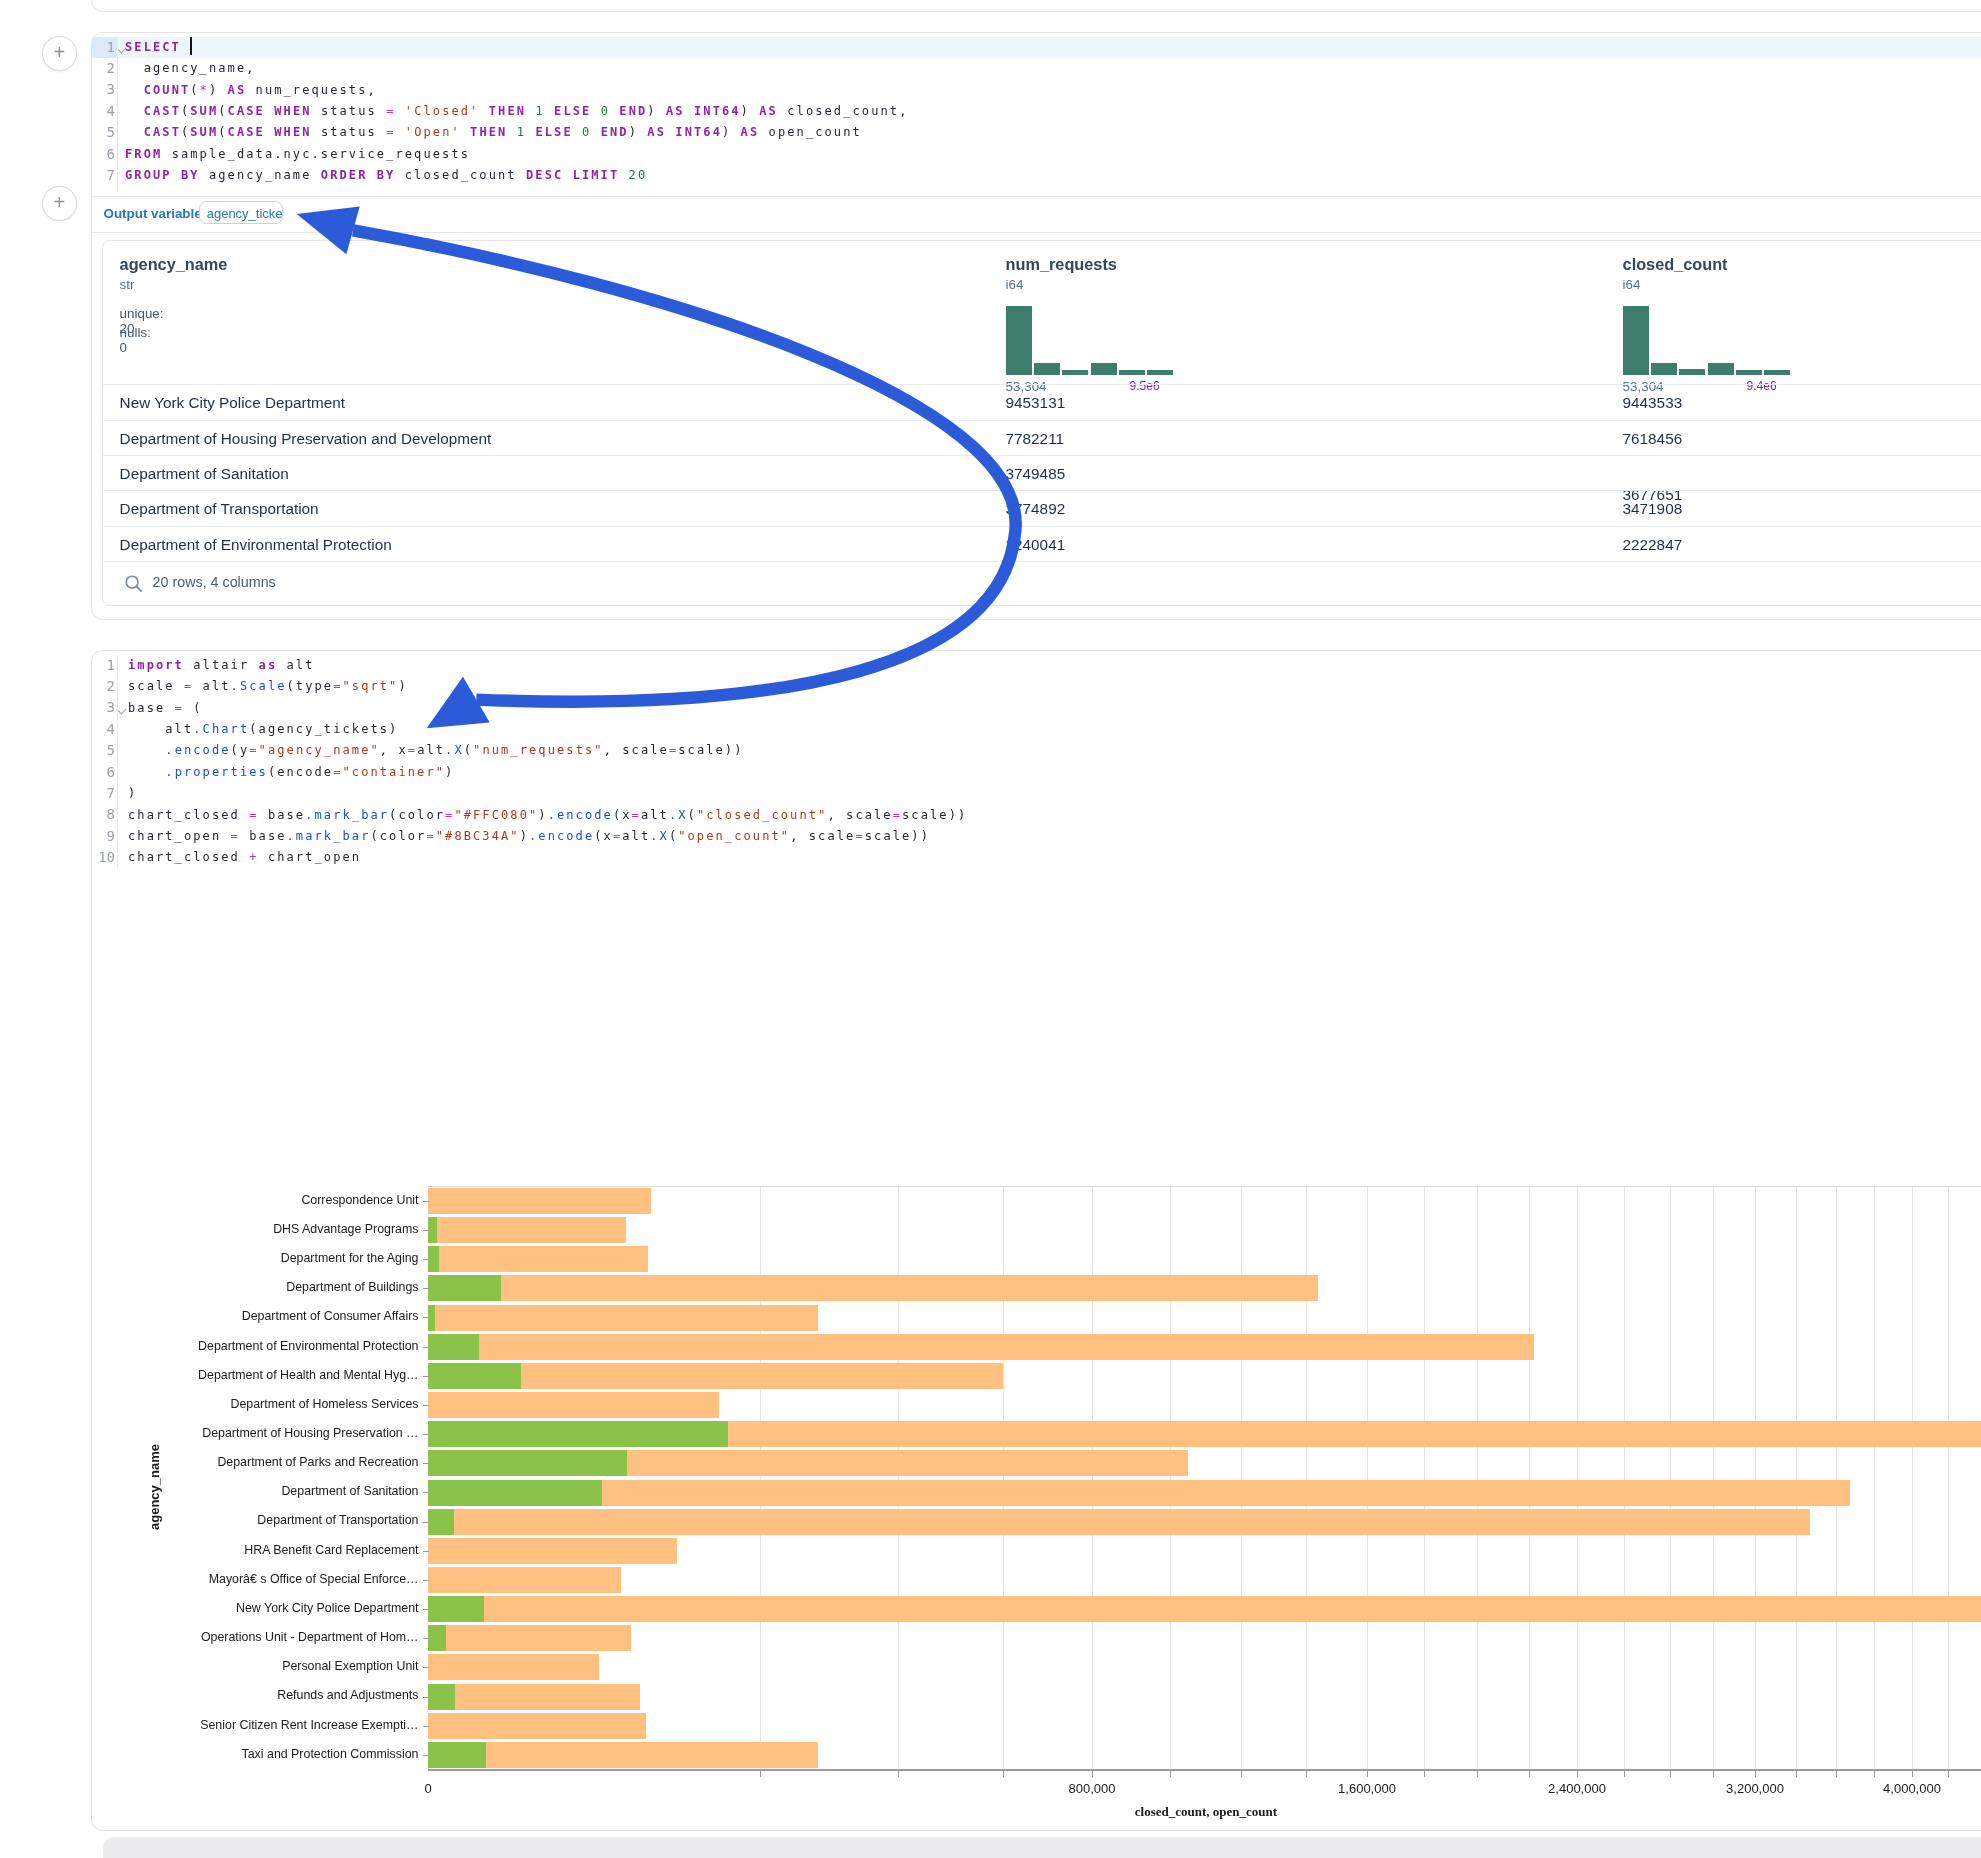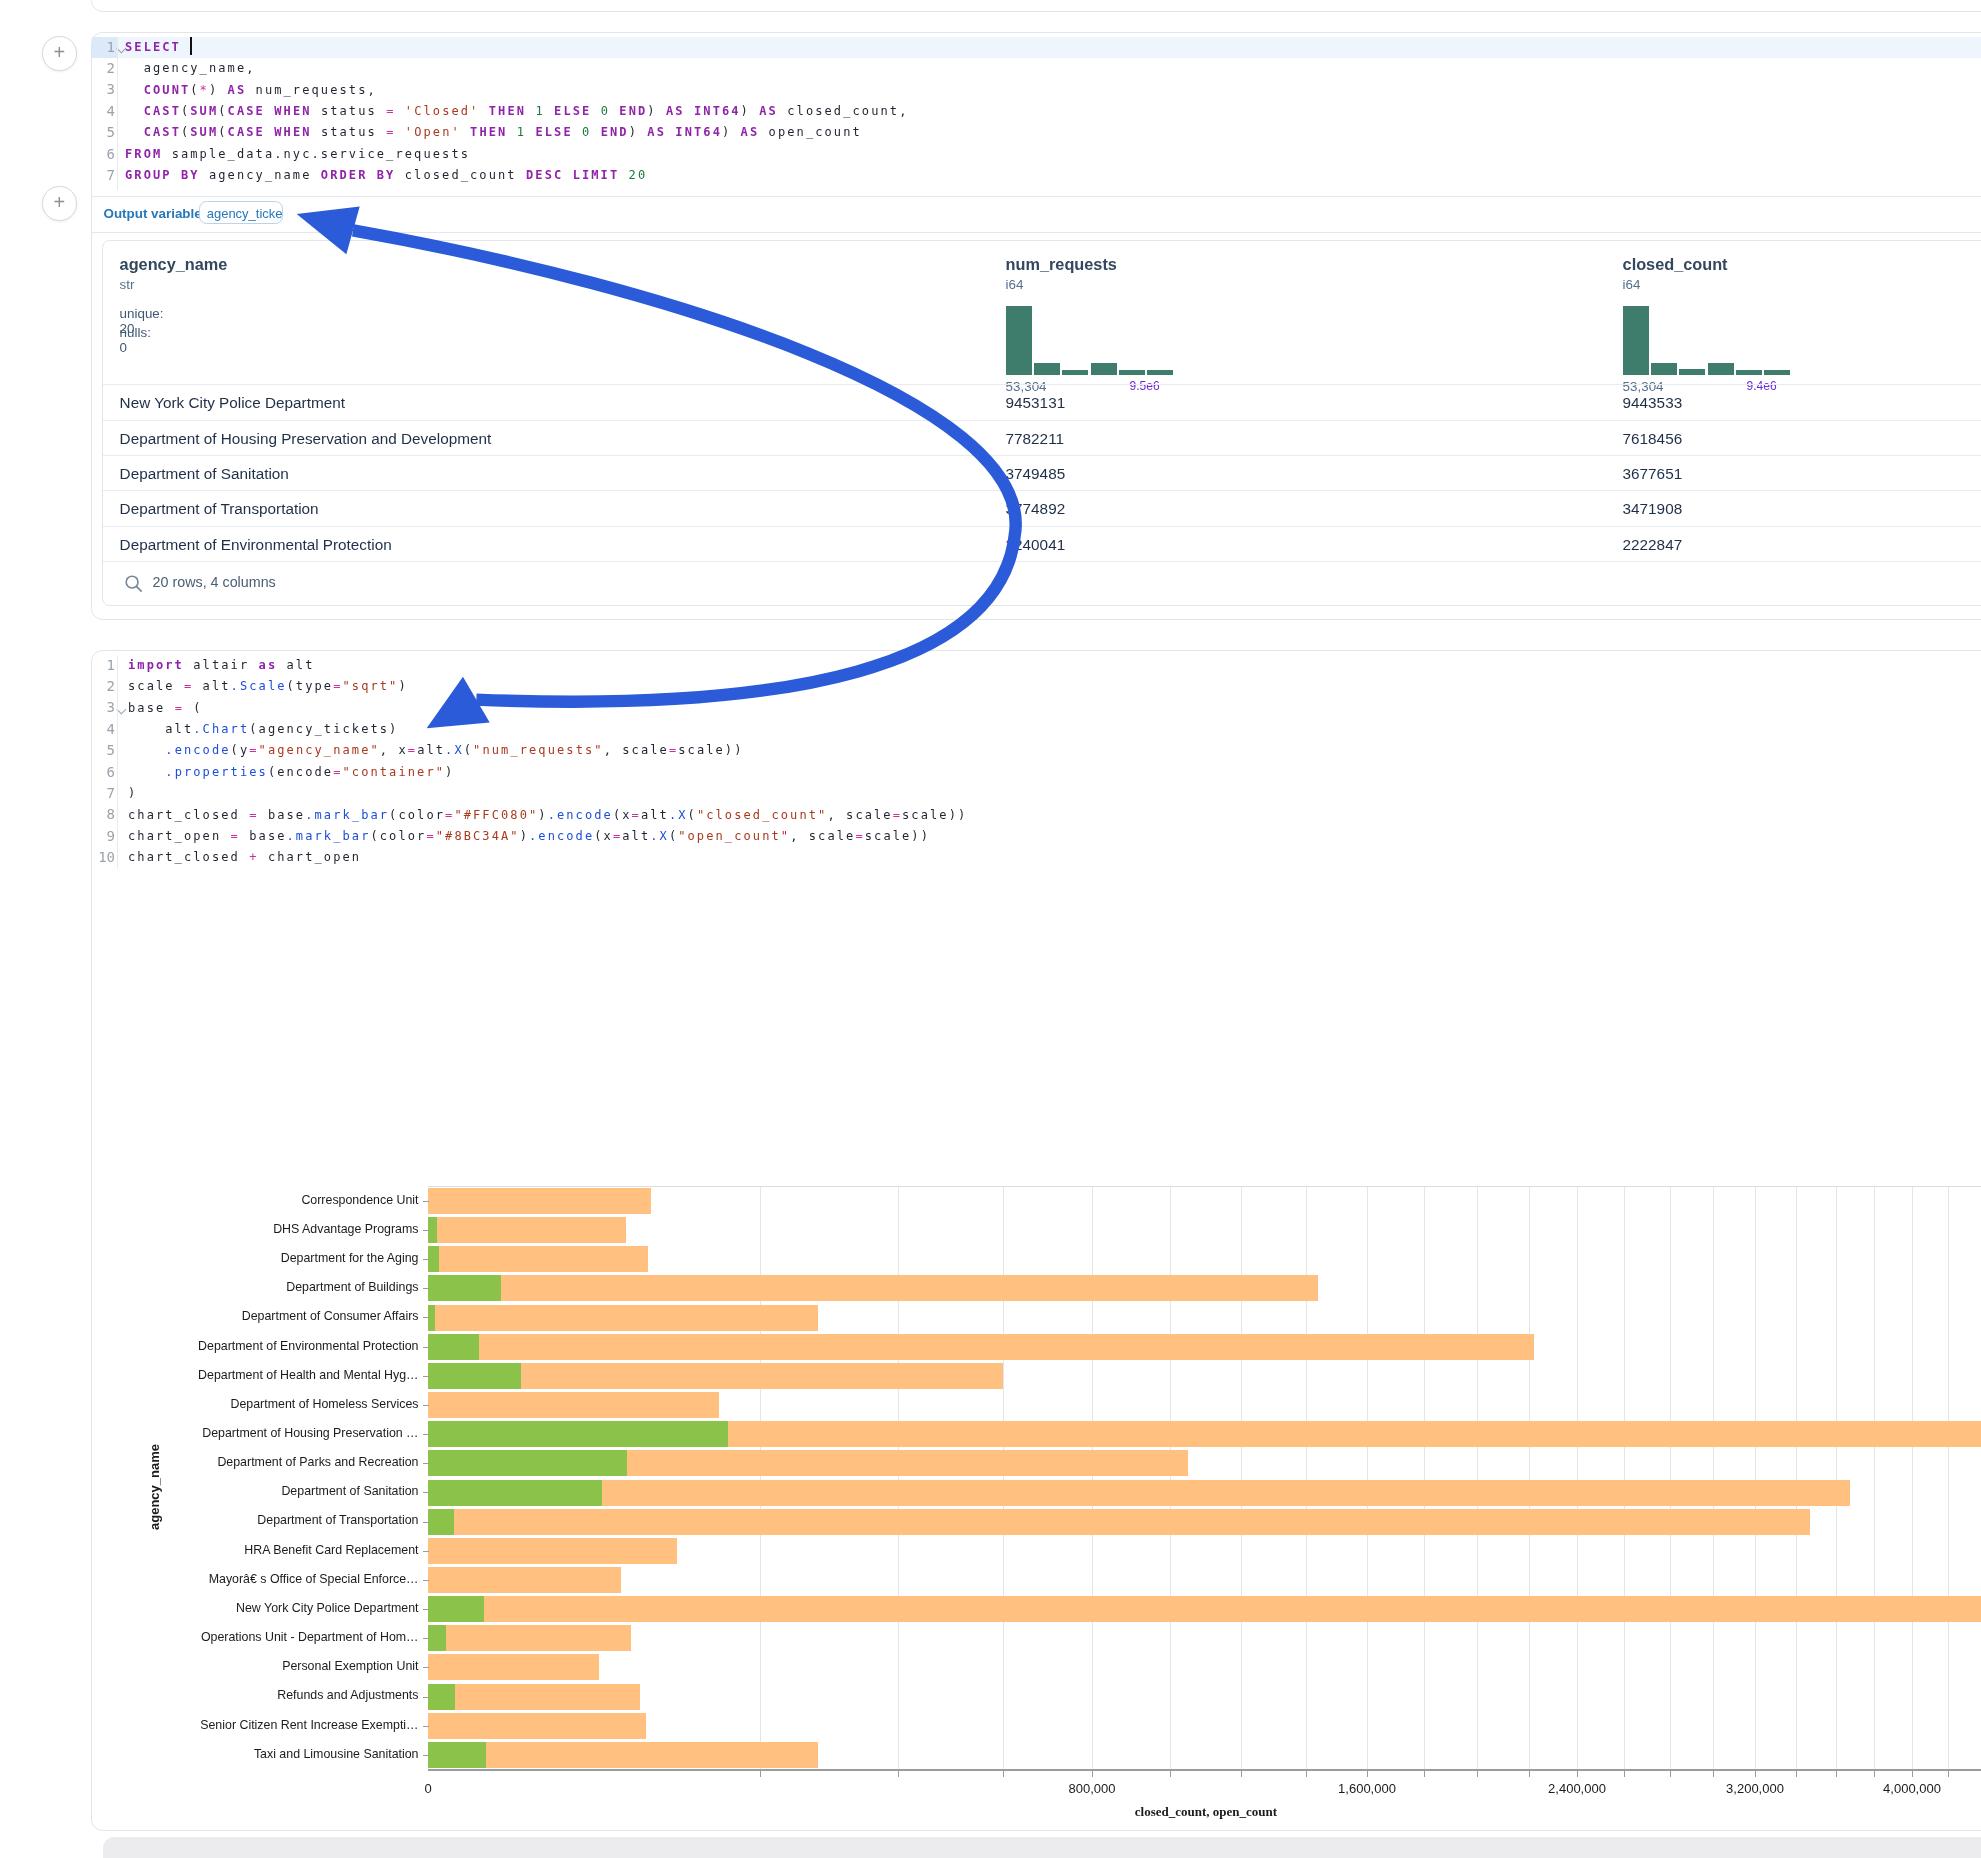--- a/index.html
+++ b/index.html
@@ -141,21 +141,21 @@
             <span style="left: 1520px;">9443533</span>
           </div>
           <div class="trow" style="top: 179px;">
             <span style="left: 17px;">Department of Housing Preservation and Development</span>
             <span style="left: 903px;">7782211</span>
             <span style="left: 1520px;">7618456</span>
           </div>
           <div class="trow" style="top: 214px;">
             <span style="left: 17px;">Department of Sanitation</span>
             <span style="left: 903px;">3749485</span>
-            <span style="left: 1520px;">3677651</span>
+            <span style="left: 1520px; margin-top: 21px;">3677651</span>
           </div>
           <div class="trow" style="top: 249px;">
             <span style="left: 17px;">Department of Transportation</span>
             <span style="left: 903px;">3774892</span>
             <span style="left: 1520px;">3471908</span>
           </div>
           <div class="trow" style="top: 285px;">
             <span style="left: 17px;">Department of Environmental Protection</span>
             <span style="left: 903px;">2240041</span>
             <span style="left: 1520px;">2222847</span>
@@ -273,21 +273,21 @@
         <div class="ytick" style="left: 331px; top: 1016px;"></div>
         <div class="bar-closed" style="left: 336px; top: 1033px; width: 212px; background: rgb(255, 192, 128);"></div>
         <div class="bar-open" style="left: 336px; top: 1033px; width: 27px; background: rgb(139, 195, 74);"></div>
         <div class="ylab" style="left: 11.5px; top: 1037px;">Refunds and Adjustments</div>
         <div class="ytick" style="left: 331px; top: 1046px;"></div>
         <div class="bar-closed" style="left: 336px; top: 1062px; width: 218px; background: rgb(255, 192, 128);"></div>
         <div class="ylab" style="left: 11.5px; top: 1067px;">Senior Citizen Rent Increase Exempti…</div>
         <div class="ytick" style="left: 331px; top: 1075px;"></div>
         <div class="bar-closed" style="left: 336px; top: 1091px; width: 390px; background: rgb(255, 192, 128);"></div>
         <div class="bar-open" style="left: 336px; top: 1091px; width: 58px; background: rgb(139, 195, 74);"></div>
-        <div class="ylab" style="left: 11.5px; top: 1096px;">Taxi and Limousine Sanitation</div>
+        <div class="ylab" style="left: 11.5px; top: 1096px;">Taxi and Protection Commission</div>
         <div class="ytick" style="left: 331px; top: 1104px;"></div>
         <div class="domain" style="left: 336px; top: 1118px; width: 1566px;"></div>
         <div class="xtick" style="left: 668px; top: 1120px;"></div>
         <div class="xtick" style="left: 806px; top: 1120px;"></div>
         <div class="xtick" style="left: 911px; top: 1120px;"></div>
         <div class="xtick" style="left: 1000px; top: 1120px;"></div>
         <div class="xtick" style="left: 1078px; top: 1120px;"></div>
         <div class="xtick" style="left: 1149px; top: 1120px;"></div>
         <div class="xtick" style="left: 1214px; top: 1120px;"></div>
         <div class="xtick" style="left: 1275px; top: 1120px;"></div>

